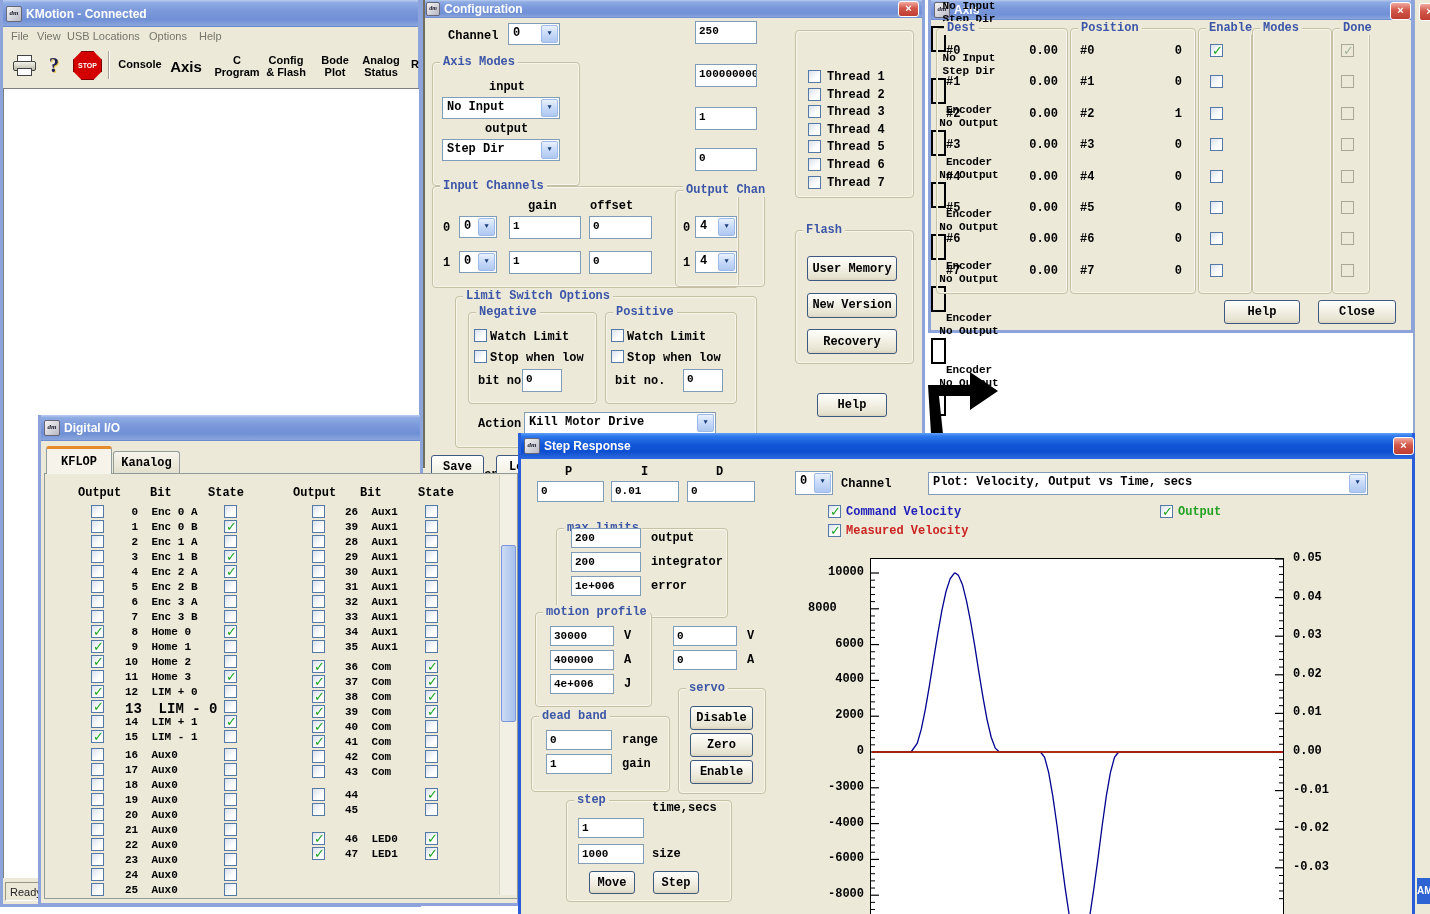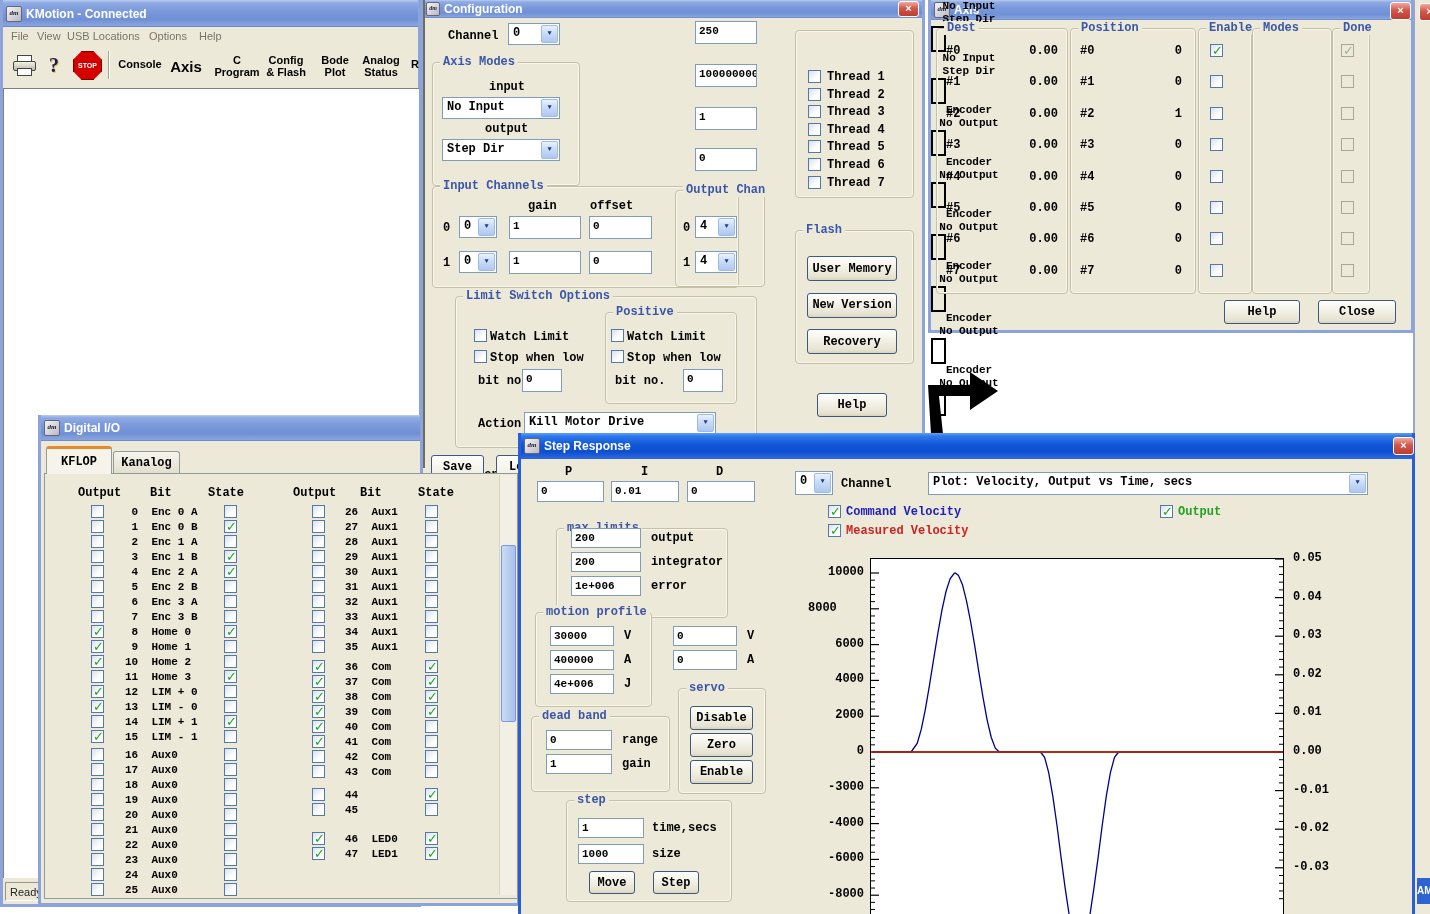--- a/index.html
+++ b/index.html
@@ -150,21 +150,21 @@
         <div class="cb on" style="left: 50px; top: 240px;"></div>
         <div class="lb" style="left: 84px; top: 241px; font-size: 11px;">10  Home 2</div>
         <div class="cb" style="left: 183px; top: 240px;"></div>
         <div class="cb" style="left: 50px; top: 255px;"></div>
         <div class="lb" style="left: 84px; top: 256px; font-size: 11px;">11  Home 3</div>
         <div class="cb on" style="left: 183px; top: 255px;"></div>
         <div class="cb on" style="left: 50px; top: 270px;"></div>
         <div class="lb" style="left: 84px; top: 271px; font-size: 11px;">12  LIM + 0</div>
         <div class="cb" style="left: 183px; top: 270px;"></div>
         <div class="cb on" style="left: 50px; top: 285px;"></div>
-        <div class="lb" style="left: 84px; top: 286px; font-size: 11px;">13  LIM - 0</div>
+        <div class="lb" style="left: 84px; top: 286px; font-size: 14px;">13  LIM - 0</div>
         <div class="cb" style="left: 183px; top: 285px;"></div>
         <div class="cb" style="left: 50px; top: 300px;"></div>
         <div class="lb" style="left: 84px; top: 301px; font-size: 11px;">14  LIM + 1</div>
         <div class="cb on" style="left: 183px; top: 300px;"></div>
         <div class="cb on" style="left: 50px; top: 315px;"></div>
         <div class="lb" style="left: 84px; top: 316px; font-size: 11px;">15  LIM - 1</div>
         <div class="cb" style="left: 183px; top: 315px;"></div>
         <div class="cb" style="left: 50px; top: 333px;"></div>
         <div class="lb" style="left: 84px; top: 334px; font-size: 11px;">16  Aux0</div>
         <div class="cb" style="left: 183px; top: 333px;"></div>
@@ -192,21 +192,21 @@
         <div class="cb" style="left: 50px; top: 453px;"></div>
         <div class="lb" style="left: 84px; top: 454px; font-size: 11px;">24  Aux0</div>
         <div class="cb" style="left: 183px; top: 453px;"></div>
         <div class="cb" style="left: 50px; top: 468px;"></div>
         <div class="lb" style="left: 84px; top: 469px; font-size: 11px;">25  Aux0</div>
         <div class="cb" style="left: 183px; top: 468px;"></div>
         <div class="cb" style="left: 271px; top: 90px;"></div>
         <div class="lb" style="left: 304px; top: 91px; font-size: 11px;">26  Aux1</div>
         <div class="cb" style="left: 384px; top: 90px;"></div>
         <div class="cb" style="left: 271px; top: 105px;"></div>
-        <div class="lb" style="left: 304px; top: 106px; font-size: 11px;">27  Aux1</div>
+        <div class="lb" style="left: 304px; top: 106px; font-size: 11px;">39  Aux1</div>
         <div class="cb" style="left: 384px; top: 105px;"></div>
         <div class="cb" style="left: 271px; top: 120px;"></div>
         <div class="lb" style="left: 304px; top: 121px; font-size: 11px;">28  Aux1</div>
         <div class="cb" style="left: 384px; top: 120px;"></div>
         <div class="cb" style="left: 271px; top: 135px;"></div>
         <div class="lb" style="left: 304px; top: 136px; font-size: 11px;">29  Aux1</div>
         <div class="cb" style="left: 384px; top: 135px;"></div>
         <div class="cb" style="left: 271px; top: 150px;"></div>
         <div class="lb" style="left: 304px; top: 151px; font-size: 11px;">30  Aux1</div>
         <div class="cb" style="left: 384px; top: 150px;"></div>
@@ -324,20 +324,23 @@
         <div class="fld" style="left: 166px; top: 251px; width: 63px; height: 23px;">0</div>
         <div class="grp" style="left: 252px; top: 190px; width: 88px; height: 95px;">
           <div class="cap" style="">Output Chan</div>
         </div>
         <div class="lb" style="left: 260px; top: 221px;">0</div>
         <div class="dd" style="left: 272px; top: 216px; width: 42px; height: 22px;">4<div class="ar" style="">▼</div></div>
         <div class="lb" style="left: 260px; top: 256px;">1</div>
         <div class="dd" style="left: 272px; top: 251px; width: 42px; height: 22px;">4<div class="ar" style="">▼</div></div>
         <div class="grp" style="left: 32px; top: 296px; width: 300px; height: 150px;">
           <div class="cap" style="">Limit Switch Options</div>
+        </div>
+        <div class="grp" style="left: 45px; top: 312px; width: 127px; height: 90px;">
+          <div class="cap" style="">Negative</div>
         </div>
         <div class="cb" style="left: 51px; top: 329px;"></div>
         <div class="lb" style="left: 67px; top: 330px;">Watch Limit</div>
         <div class="cb" style="left: 51px; top: 350px;"></div>
         <div class="lb" style="left: 67px; top: 351px;">Stop when low</div>
         <div class="lb" style="left: 55px; top: 374px;">bit no.</div>
         <div class="fld" style="left: 99px; top: 369px; width: 40px; height: 23px;">0</div>
         <div class="grp" style="left: 182px; top: 312px; width: 130px; height: 90px;">
           <div class="cap" style="">Positive</div>
         </div>
@@ -506,21 +509,21 @@
         <div class="grp" style="left: 157px; top: 255px; width: 86px; height: 104px;">
           <div class="cap" style="">servo</div>
         </div>
         <div class="btn" style="left: 169px; top: 273px; width: 63px; height: 24px;"><div style="position: static;">Disable</div></div>
         <div class="btn" style="left: 169px; top: 300px; width: 63px; height: 24px;"><div style="position: static;">Zero</div></div>
         <div class="btn" style="left: 169px; top: 327px; width: 63px; height: 24px;"><div style="position: static;">Enable</div></div>
         <div class="grp" style="left: 45px; top: 367px; width: 164px; height: 100px;">
           <div class="cap" style="">step</div>
         </div>
         <div class="fld" style="left: 57px; top: 385px; width: 66px; height: 20px;">1</div>
-        <div class="lb" style="left: 131px; top: 388px;">time,secs</div>
+        <div class="lb" style="left: 131px; top: 368px;">time,secs</div>
         <div class="fld" style="left: 57px; top: 411px; width: 66px; height: 20px;">1000</div>
         <div class="lb" style="left: 131px; top: 414px;">size</div>
         <div class="btn" style="left: 68px; top: 438px; width: 46px; height: 23px;"><div style="position: static;">Move</div></div>
         <div class="btn" style="left: 132px; top: 438px; width: 46px; height: 23px;"><div style="position: static;">Step</div></div>
         <svg width="415" height="360" viewBox="0 0 415 360" style="position: absolute; left: 349px; top: 125px;">
           <rect x="0.5" y="0.5" width="413" height="400" fill="#fff" stroke="#000"></rect>
           <line x1="1" y1="15" x2="9" y2="15" stroke="#000" stroke-width="1.2"></line>
           <line x1="1" y1="22.16" x2="5" y2="22.16" stroke="#000" stroke-width="1"></line>
           <line x1="1" y1="29.32" x2="5" y2="29.32" stroke="#000" stroke-width="1"></line>
           <line x1="1" y1="36.48" x2="5" y2="36.48" stroke="#000" stroke-width="1"></line>

